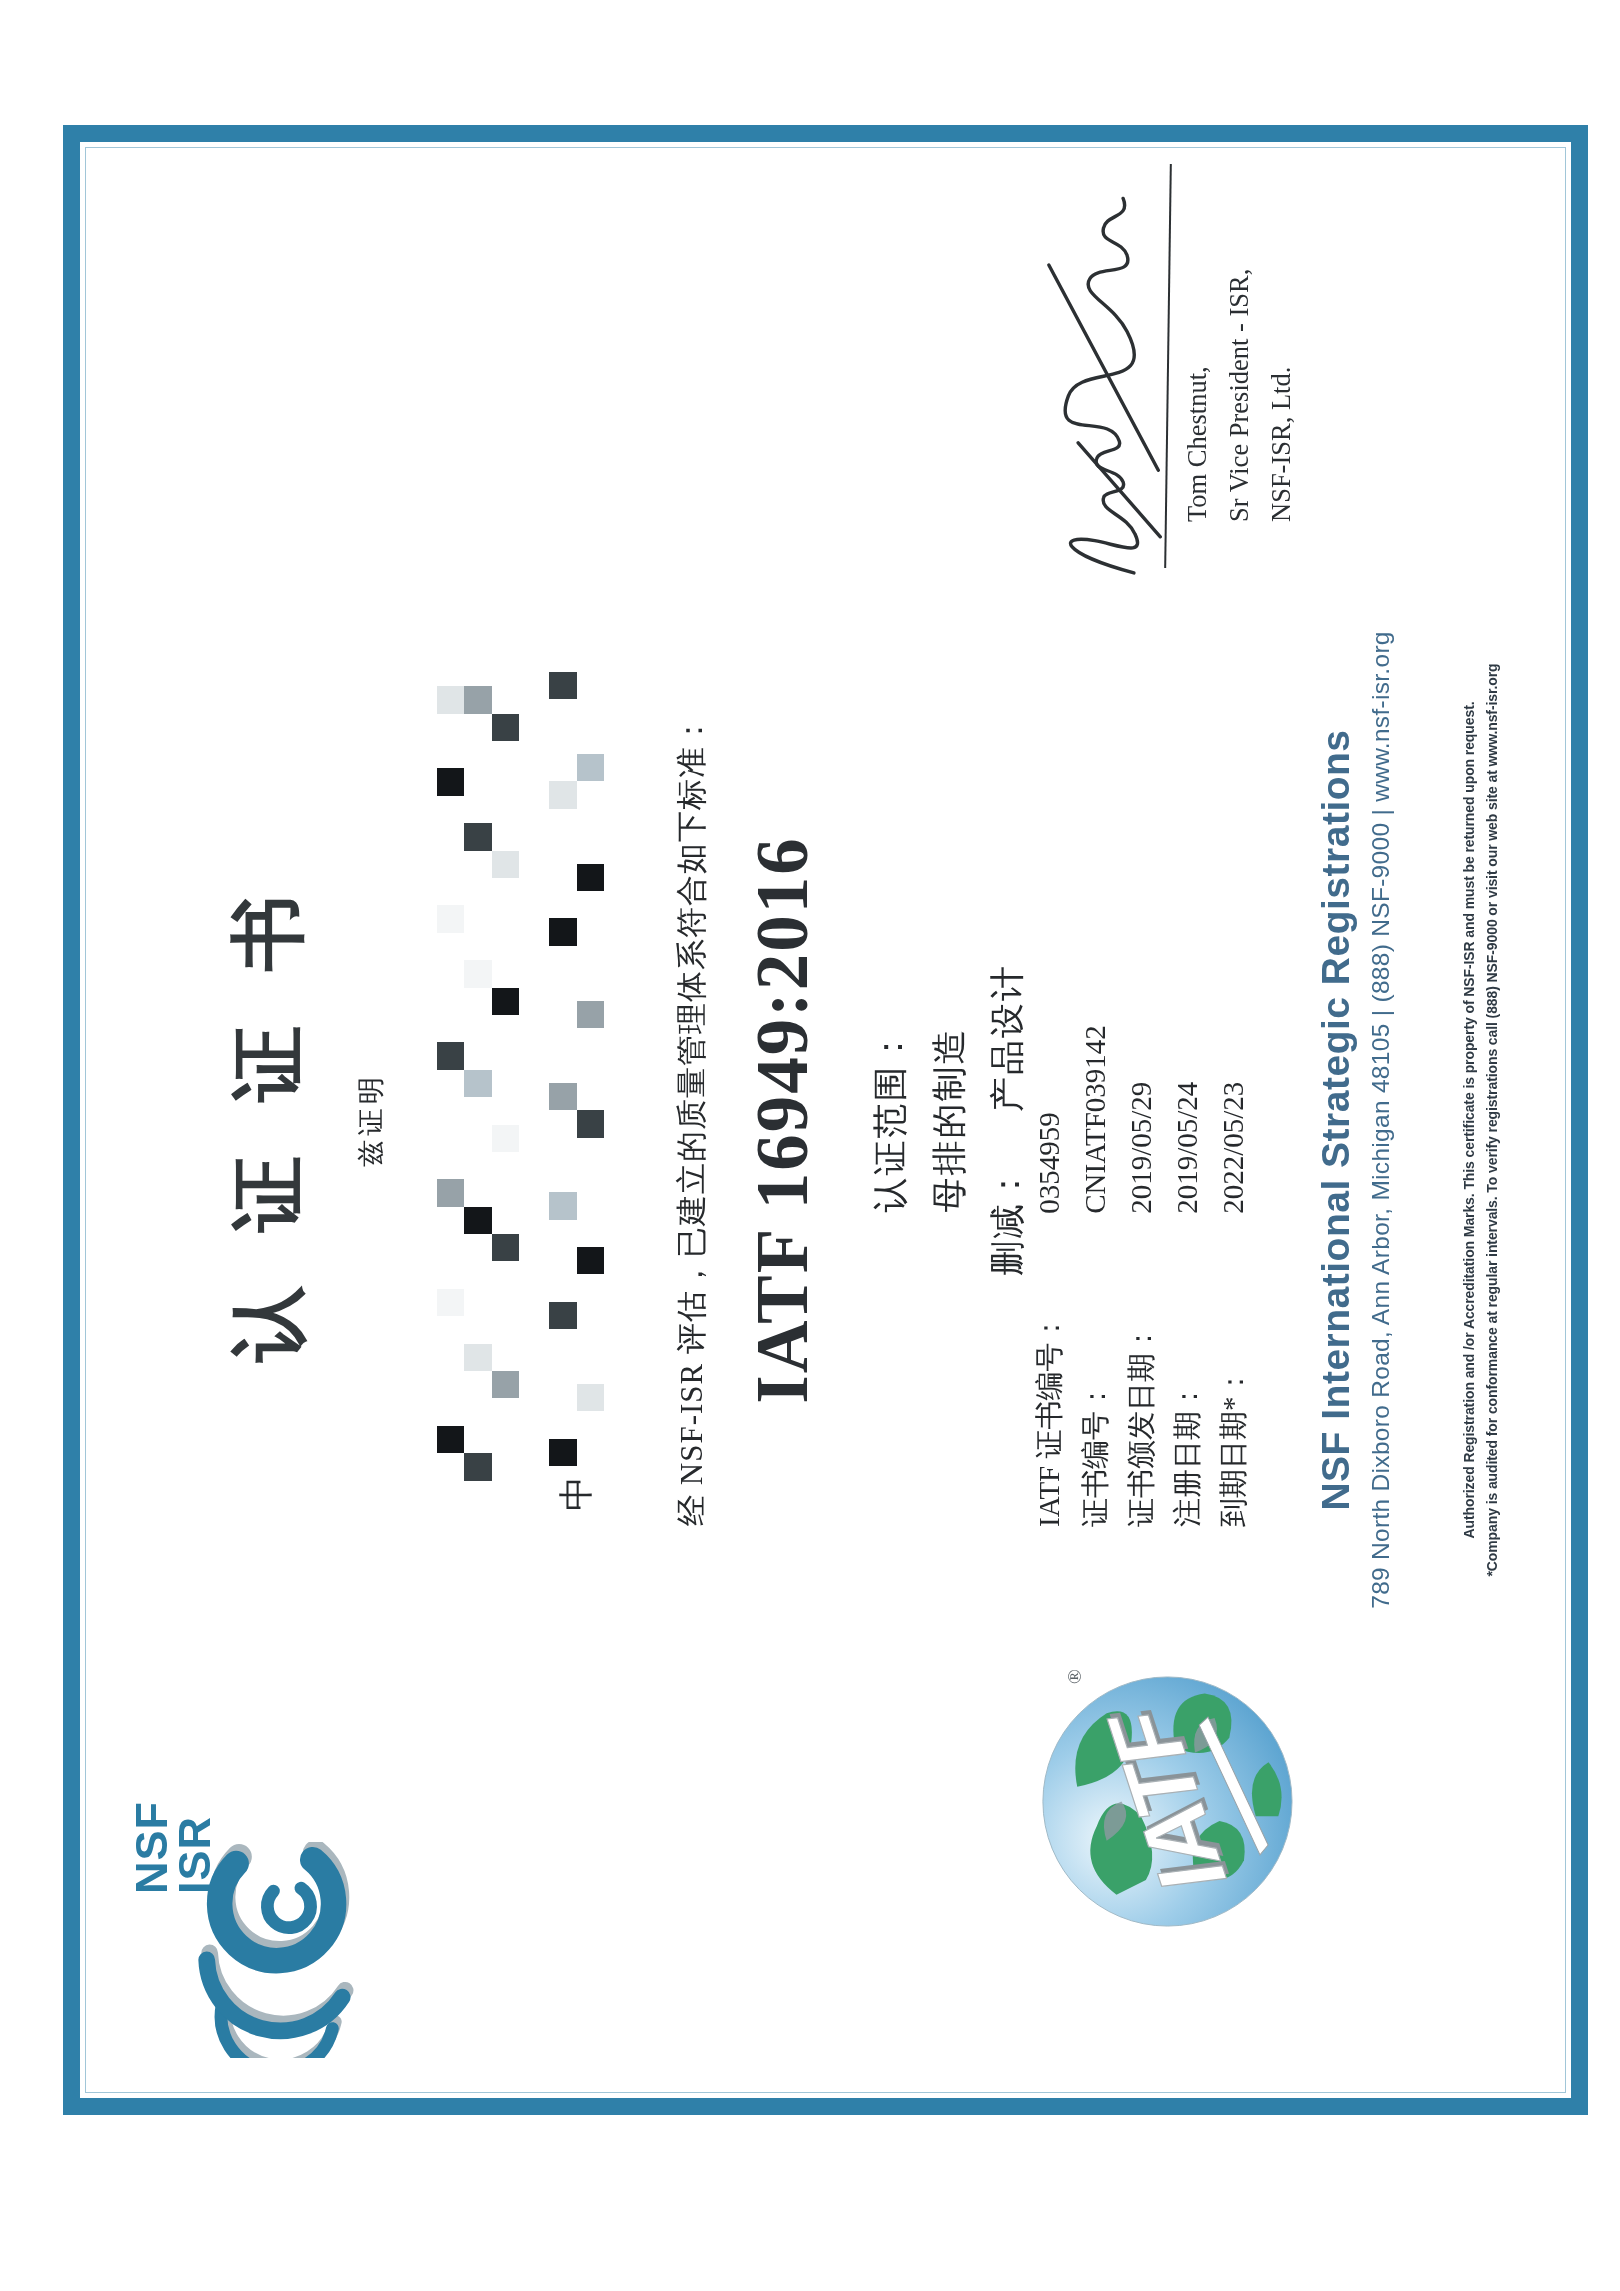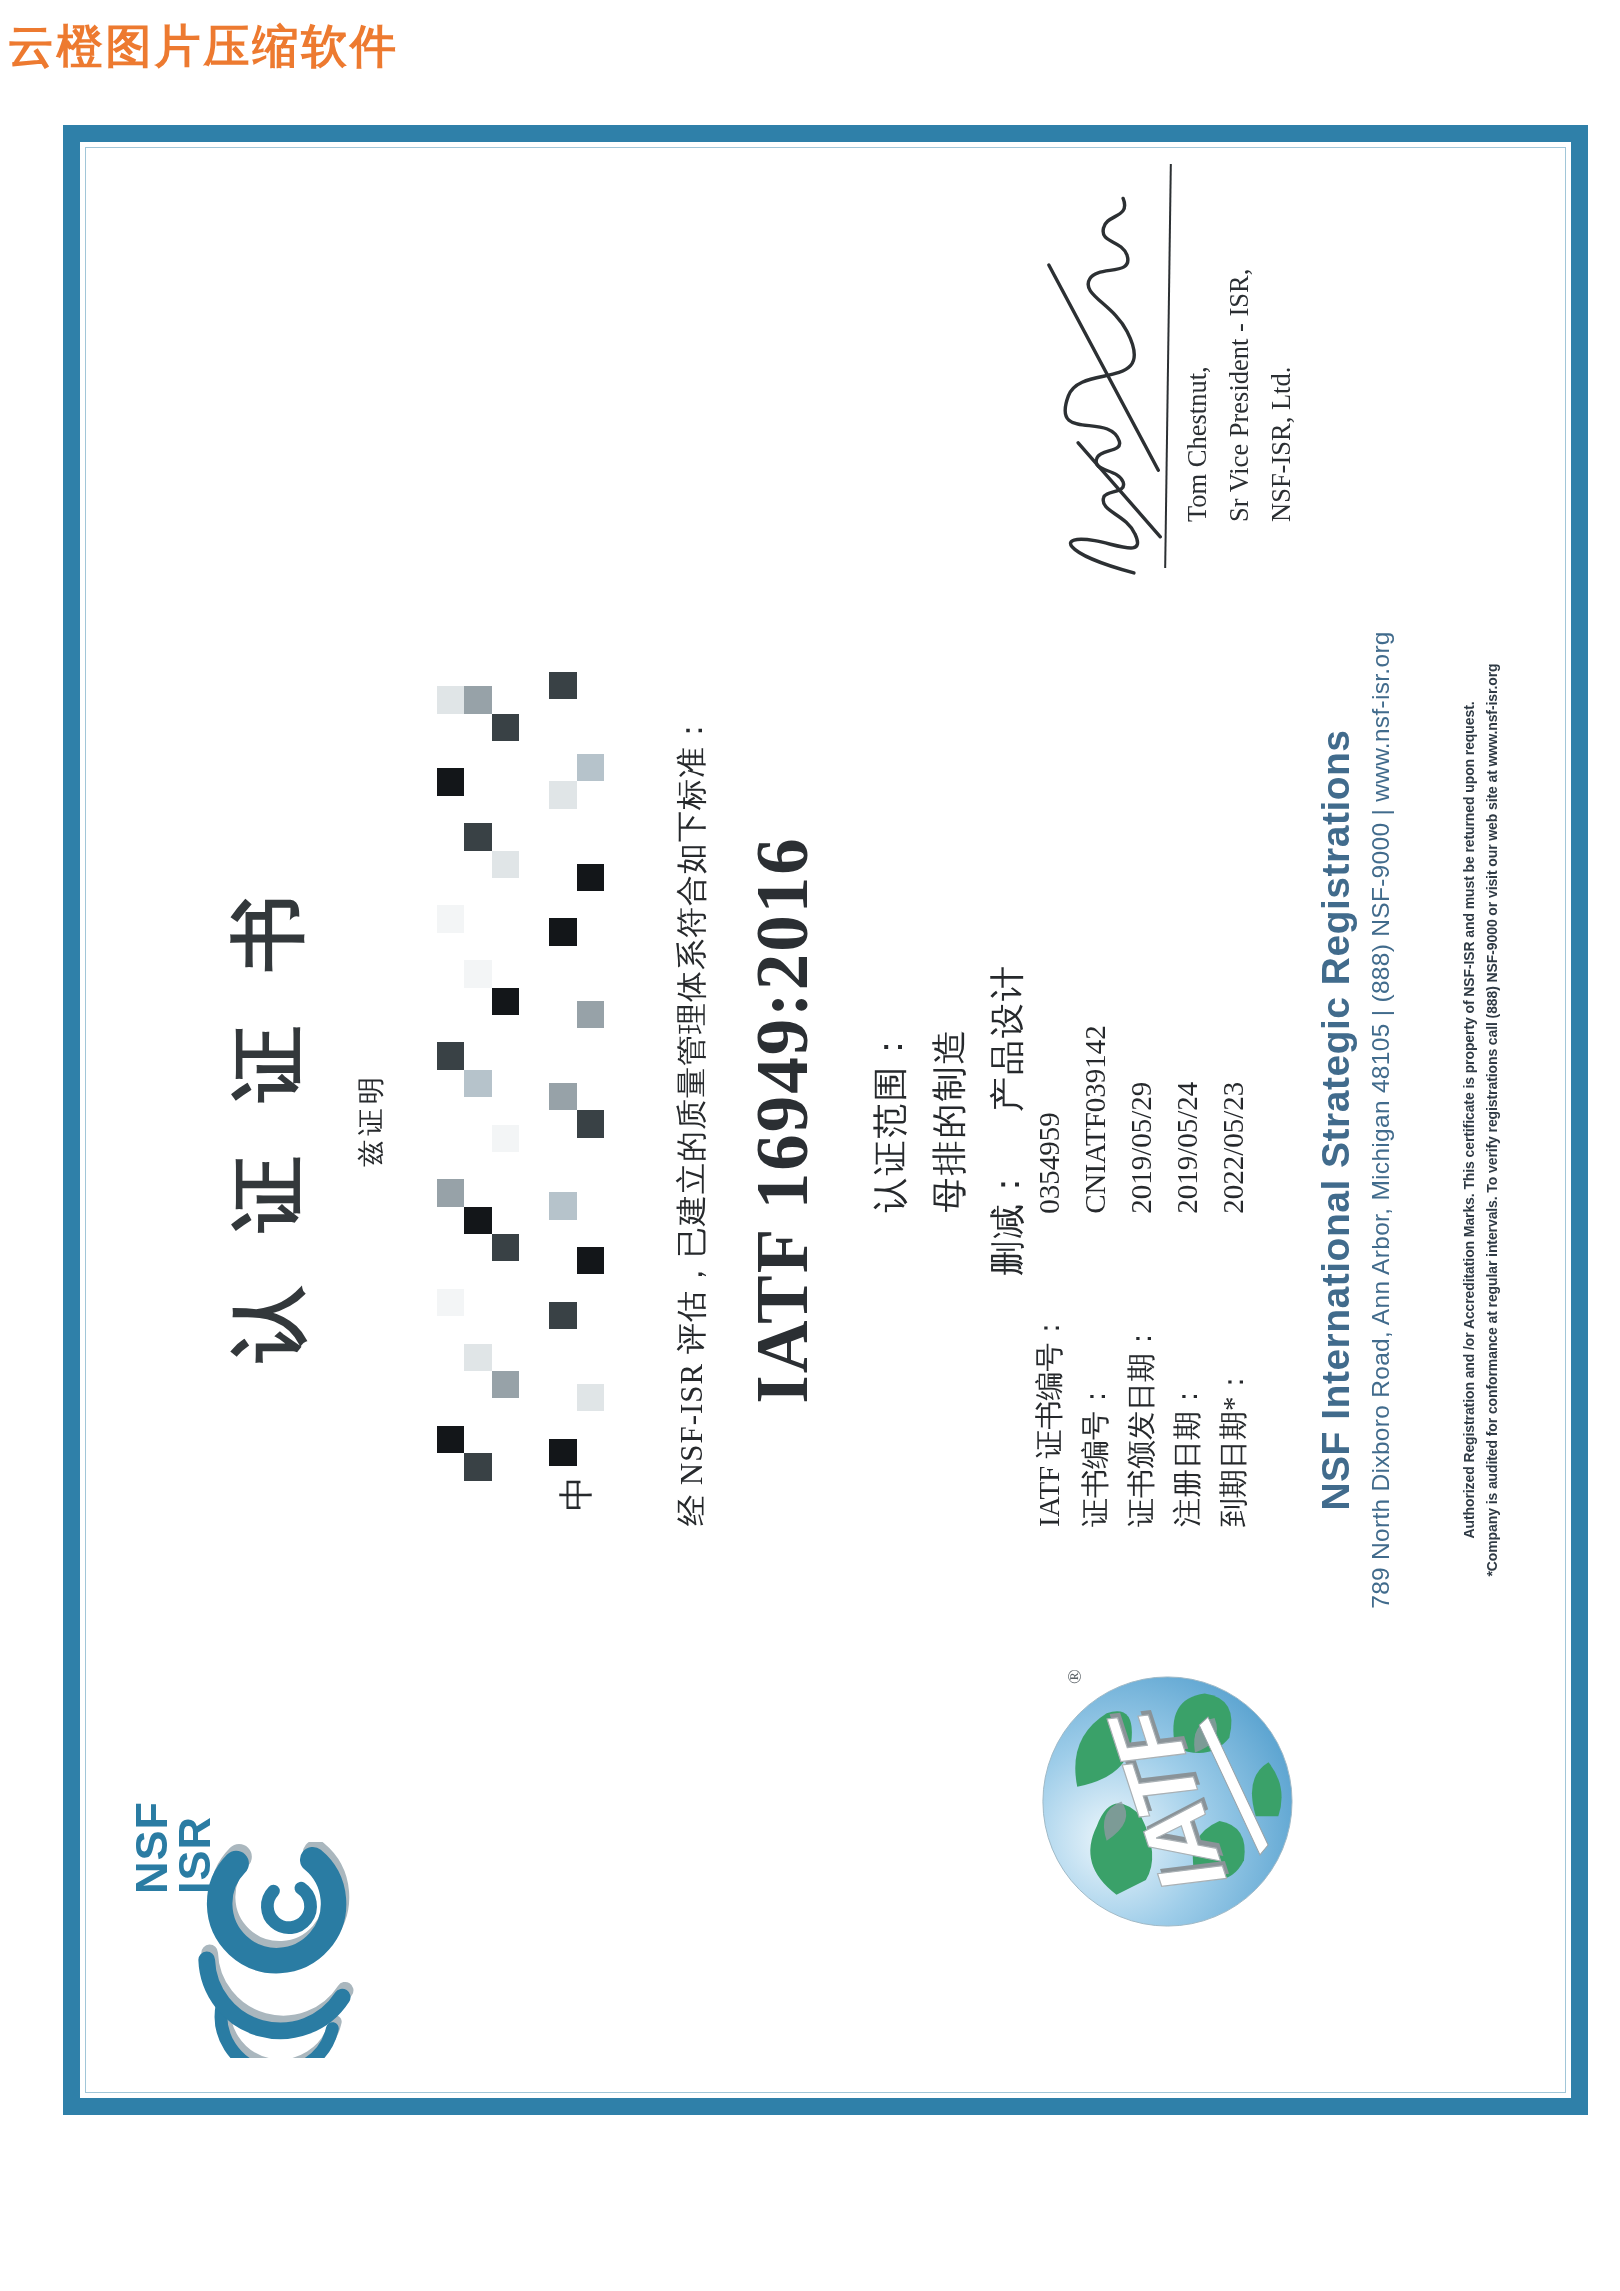--- a/index.html
+++ b/index.html
@@ -45,21 +45,20 @@
         font-weight:800;font-size:45px;line-height:43px;color:#2a7ca3;letter-spacing:1px;}
   .globe{position:absolute;left:181px;top:975px;width:265px;height:257px;}
   .reg-mark{position:absolute;right:0px;top:25.5px;font-size:19.6px;color:#5a6166;
         font-family:"Liberation Serif",serif;}
 </style>
 </head>
 <body>
 
 <div class="page">
 
-  <div class="watermark">云橙图片压缩软件</div>
 
   <div class="cert">
     <div class="cert-frame"></div>
 
     <div class="nsf-logo">
       <div class="nsf-text">
         <div>NSF</div>
         <div>ISR</div>
       </div>
       <svg style="position:absolute;left:7.8px;top:65px;" width="216" height="172" viewBox="0 0 220 175">

